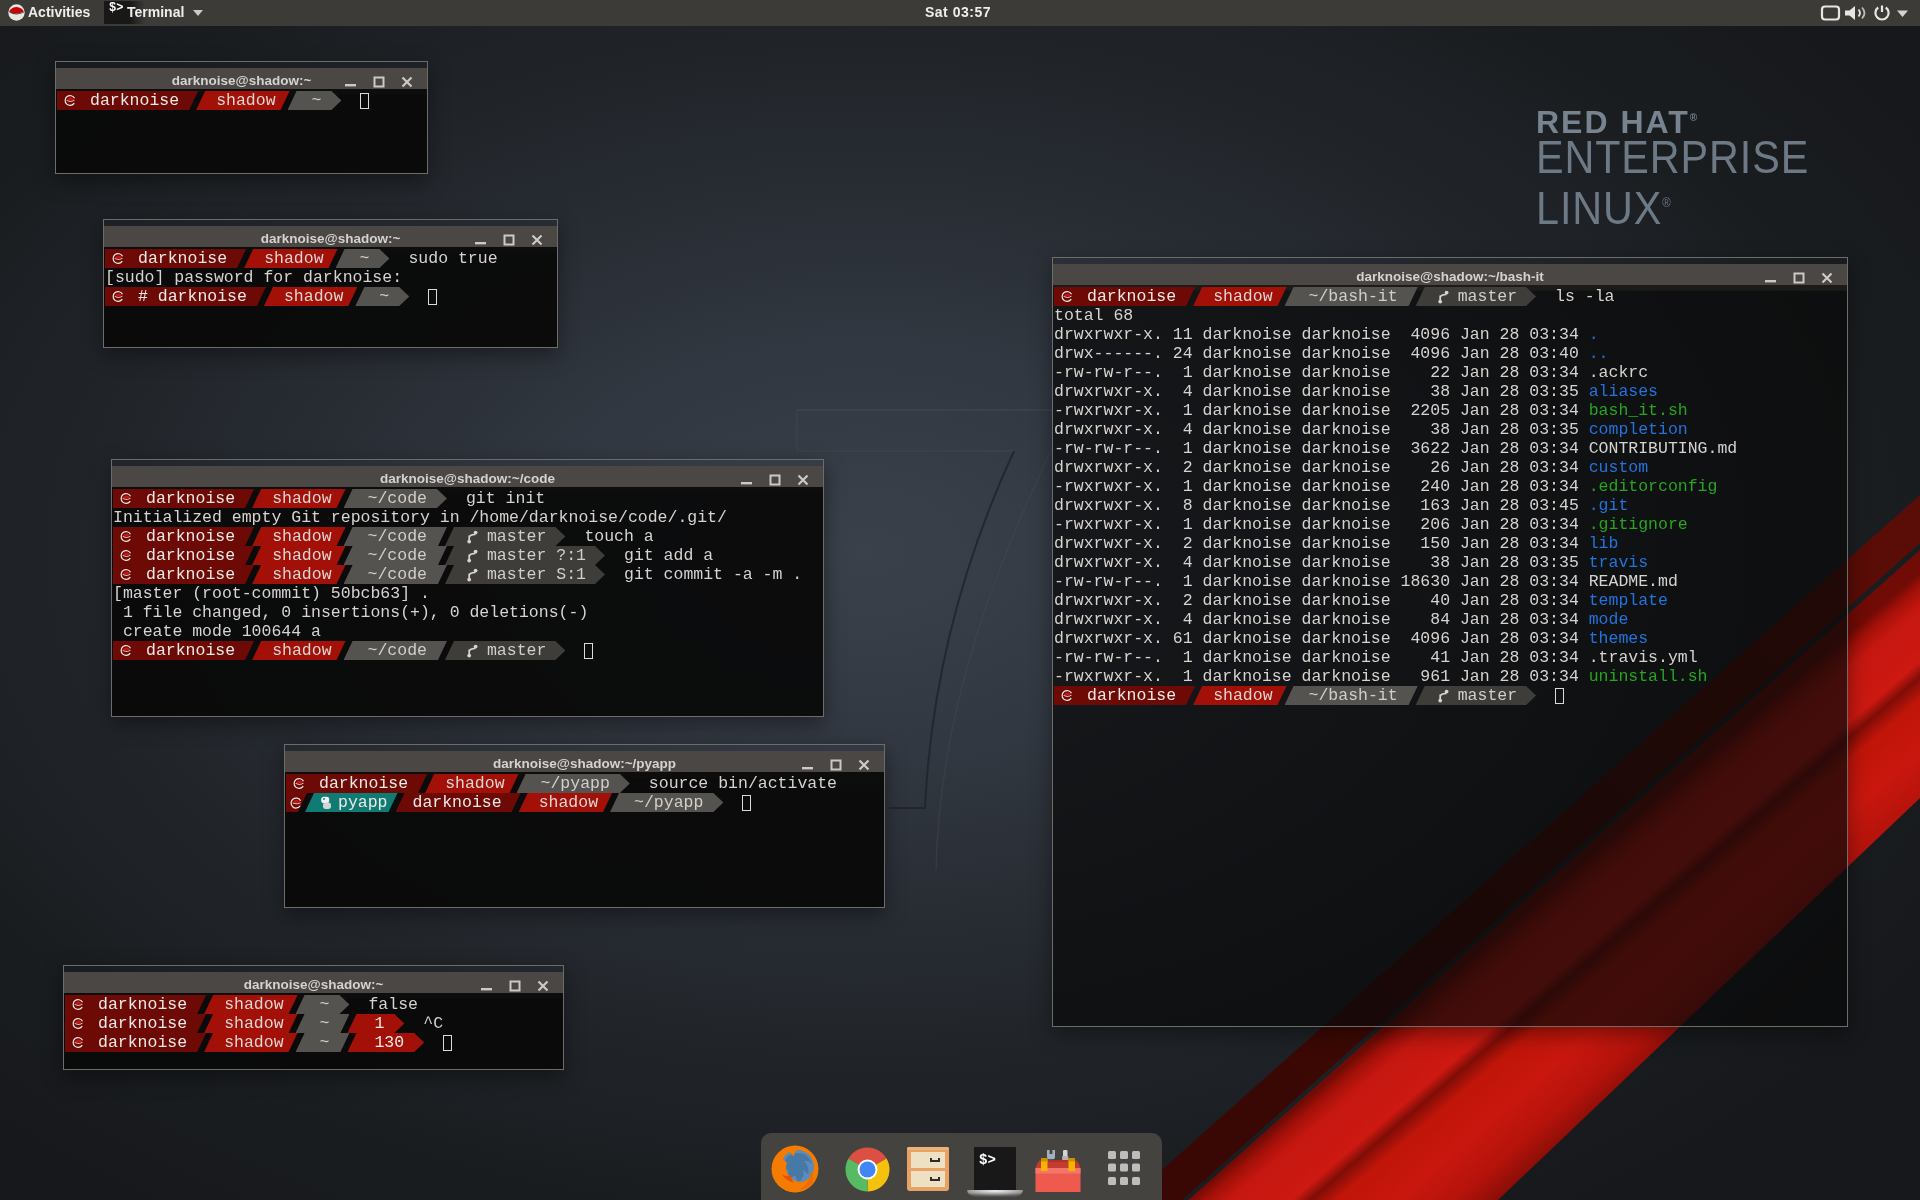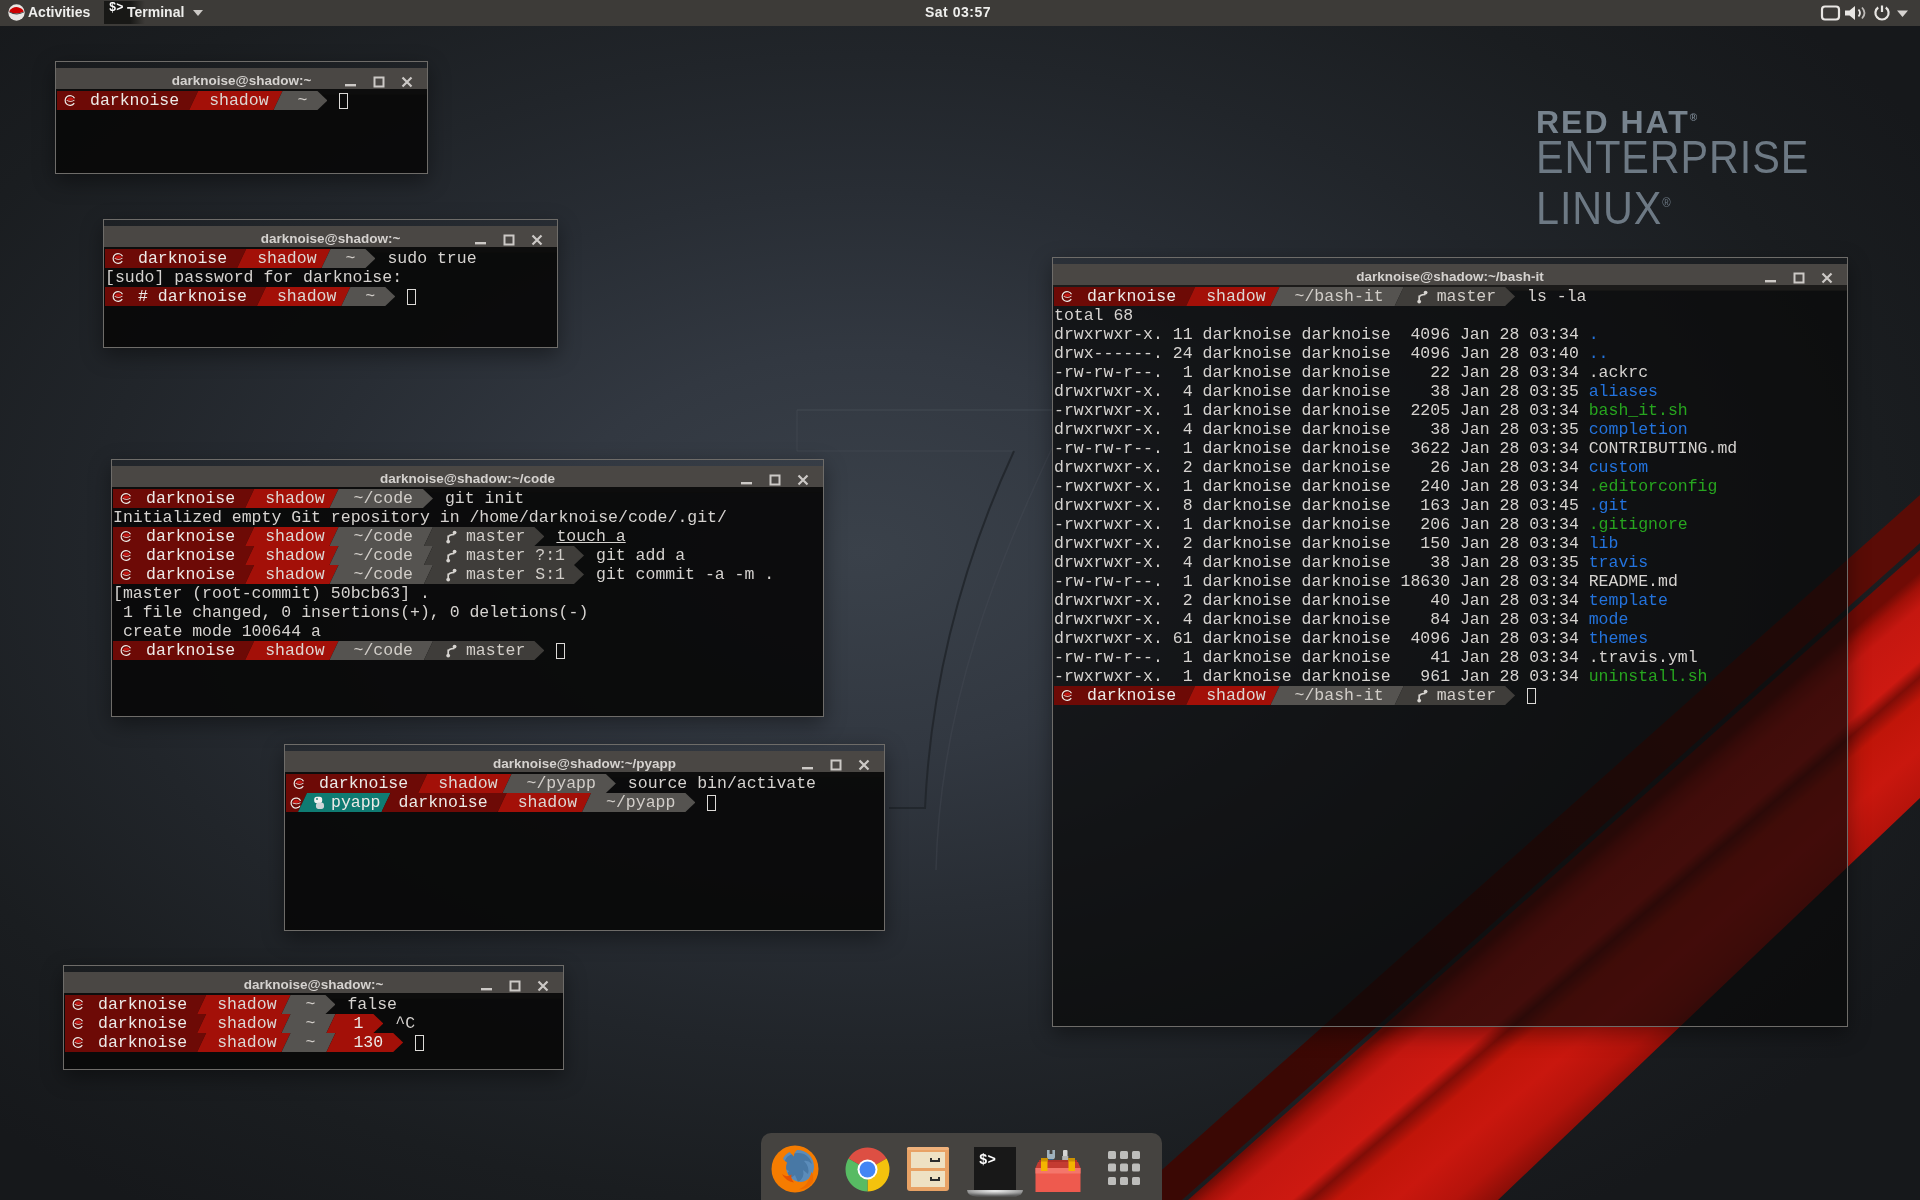--- a/index.html
+++ b/index.html
@@ -34,21 +34,21 @@
          box-shadow: 0 7px 20px rgba(0,0,0,0.40); }
   .tbar { position:absolute; left:0; top:6px; right:0; height:27px; background:#4a4744;
           border-bottom:1px solid #383634; }
   .tbar .ttl { display:block; text-align:center; line-height:26px; font-size:13.5px; font-weight:bold; color:#d5d2cf; }
   .btn { position:absolute; top:0; width:28px; height:27px; }
   .b-min { right:62px; } .b-max { right:34px; } .b-cls { right:6px; }
   .term { position:absolute; left:0; top:27px; right:0; bottom:0; background:rgba(9,9,9,0.93);
           font-family:"Liberation Mono", monospace; font-size:16.5px; line-height:19px; color:#d6d3d0;
           padding:2px 0 0 1px; overflow:hidden; }
   .term6 { background:rgba(9,8,8,0.70); }
-  .row { height:19px; display:flex; align-items:stretch; white-space:pre; }
+  .row { height:19px; display:flex; align-items:stretch; white-space:pre;gap:7px; }
   .row .t { line-height:19px; }
   .plain { height:19px; line-height:19px; white-space:pre; }
   .b { color:#2373dd; } .g { color:#27a51f; }
   
   .sg { position:relative; display:flex; align-items:center; line-height:19px; color:#eceae7; }
   .sgm { margin-left:-9px; }
   .e1 { clip-path: polygon(0 0, 100% 0, calc(100% - 9px) 100%, 0 100%); } 
   .e2 { clip-path: polygon(9px 0, 100% 0, calc(100% - 9px) 100%, 0 100%); } 
   .e3 { clip-path: polygon(9px 0, calc(100% - 10px) 0, 100% 50%, calc(100% - 10px) 100%, 0 100%); } 
   .c1 { background:#6d0a06; }
@@ -182,21 +182,21 @@
       <div class="plain">Initialized empty Git repository in /home/darknoise/code/.git/</div>
       <div class="row">
         <span class="sg e1 c1" style="padding:0 19px 0 5px;"><svg class="rh" width="16" height="13" viewBox="0 0 16 15" style="margin-right:12px;">
               <path d="M12.9 10.6 A5.7 5.7 0 1 1 13.2 5.0" fill="none" stroke="#ece9e5" stroke-width="1.4"></path>
               <path d="M4.3 6.6 Q6 3.4 9.4 4 Q11.9 4.6 12.7 6.2 Q9.2 8.3 5.8 7.5 Q4.7 7.2 4.3 6.6 Z" fill="#c41511"></path>
               <path d="M4.2 6.9 Q8.6 9.4 13 6.7 L13.2 7.5 Q8.7 10.2 4.1 7.7 Z" fill="#f5f3f0"></path>
             </svg>darknoise</span><span class="sg sgm e2 c2" style="padding:0 14px 0 20px; color:#dcd8d4;">shadow</span><span class="sg sgm e2 c3" style="padding:0 20px 0 24px; color:#d2cec9;">~/code</span><span class="sg sgm e3 c4" style="padding:0 19px 0 21px; color:#d2cec9;"><svg class="br" width="13" height="16" viewBox="0 0 13 16" style="margin-right:8px;">
               <circle cx="3.2" cy="12.6" r="1.9" fill="#d8d5d1"></circle>
               <circle cx="9.6" cy="3.6" r="1.9" fill="#d8d5d1"></circle>
               <path d="M3.2 11 V6.5 M3.2 8.5 Q3.2 5.8 9.4 5.4" stroke="#d8d5d1" stroke-width="1.7" fill="none"></path>
-            </svg>master</span><span class="t" style="padding-left:12px;text-decoration:underline;">touch a</span>
+            </svg>master</span><span class="t" style="padding-left:12px;">touch a</span>
       </div>
       <div class="row">
         <span class="sg e1 c1" style="padding:0 19px 0 5px;"><svg class="rh" width="16" height="13" viewBox="0 0 16 15" style="margin-right:12px;">
               <path d="M12.9 10.6 A5.7 5.7 0 1 1 13.2 5.0" fill="none" stroke="#ece9e5" stroke-width="1.4"></path>
               <path d="M4.3 6.6 Q6 3.4 9.4 4 Q11.9 4.6 12.7 6.2 Q9.2 8.3 5.8 7.5 Q4.7 7.2 4.3 6.6 Z" fill="#c41511"></path>
               <path d="M4.2 6.9 Q8.6 9.4 13 6.7 L13.2 7.5 Q8.7 10.2 4.1 7.7 Z" fill="#f5f3f0"></path>
             </svg>darknoise</span><span class="sg sgm e2 c2" style="padding:0 14px 0 20px; color:#dcd8d4;">shadow</span><span class="sg sgm e2 c3" style="padding:0 20px 0 24px; color:#d2cec9;">~/code</span><span class="sg sgm e3 c4" style="padding:0 19px 0 21px; color:#d2cec9;"><svg class="br" width="13" height="16" viewBox="0 0 13 16" style="margin-right:8px;">
               <circle cx="3.2" cy="12.6" r="1.9" fill="#d8d5d1"></circle>
               <circle cx="9.6" cy="3.6" r="1.9" fill="#d8d5d1"></circle>
               <path d="M3.2 11 V6.5 M3.2 8.5 Q3.2 5.8 9.4 5.4" stroke="#d8d5d1" stroke-width="1.7" fill="none"></path>
@@ -223,21 +223,21 @@
               <path d="M4.2 6.9 Q8.6 9.4 13 6.7 L13.2 7.5 Q8.7 10.2 4.1 7.7 Z" fill="#f5f3f0"></path>
             </svg>darknoise</span><span class="sg sgm e2 c2" style="padding:0 14px 0 20px; color:#dcd8d4;">shadow</span><span class="sg sgm e2 c3" style="padding:0 20px 0 24px; color:#d2cec9;">~/code</span><span class="sg sgm e3 c4" style="padding:0 19px 0 21px; color:#d2cec9;"><svg class="br" width="13" height="16" viewBox="0 0 13 16" style="margin-right:8px;">
               <circle cx="3.2" cy="12.6" r="1.9" fill="#d8d5d1"></circle>
               <circle cx="9.6" cy="3.6" r="1.9" fill="#d8d5d1"></circle>
               <path d="M3.2 11 V6.5 M3.2 8.5 Q3.2 5.8 9.4 5.4" stroke="#d8d5d1" stroke-width="1.7" fill="none"></path>
             </svg>master</span><span class="cur" style="margin-left:12px;"></span>
       </div>
     </div>
   </div>
 
-  <div class="win" style="left:284px; top:744px; width:601px; height:187px; z-index:4;">
+  <div class="win" style="left:284px; top:744px; width:601px; height:164px; z-index:4;">
     <div class="tbar">
         <span class="ttl">darknoise@shadow:~/pyapp</span>
       <span class="btn b-min"><svg width="28" height="27">
             <rect x="8" y="16" width="11" height="2.4" fill="#ccc9c6"></rect>
           </svg></span>
       <span class="btn b-max"><svg width="28" height="27">
             <rect x="9.5" y="9.5" width="9" height="9" fill="none" stroke="#ccc9c6" stroke-width="2"></rect>
           </svg></span>
       <span class="btn b-cls"><svg width="28" height="27">
             <path d="M9.5 9.5 L18.5 18.5 M18.5 9.5 L9.5 18.5" stroke="#ccc9c6" stroke-width="2.2"></path>

